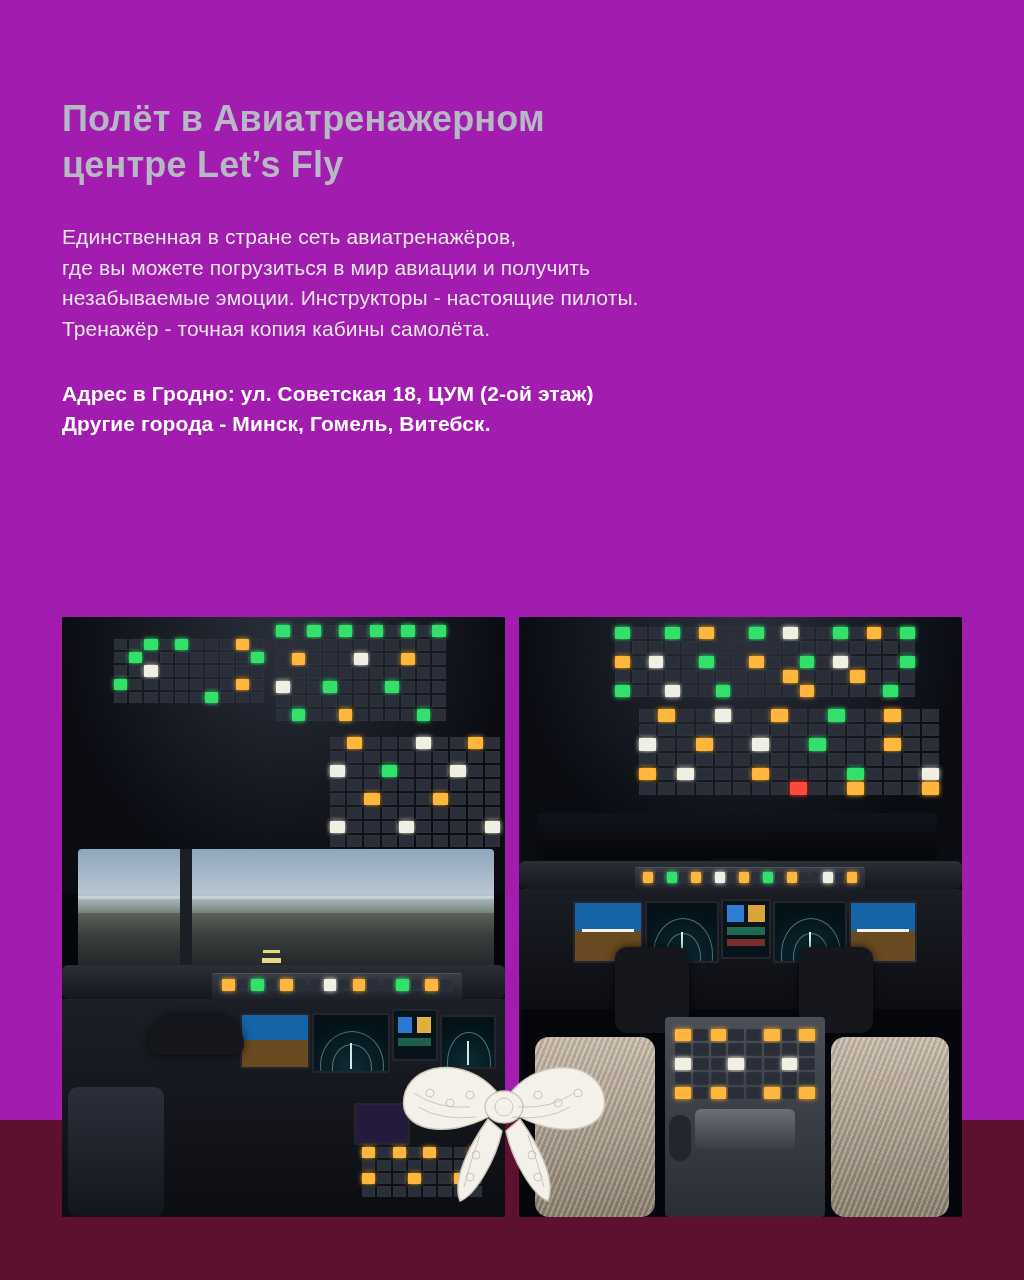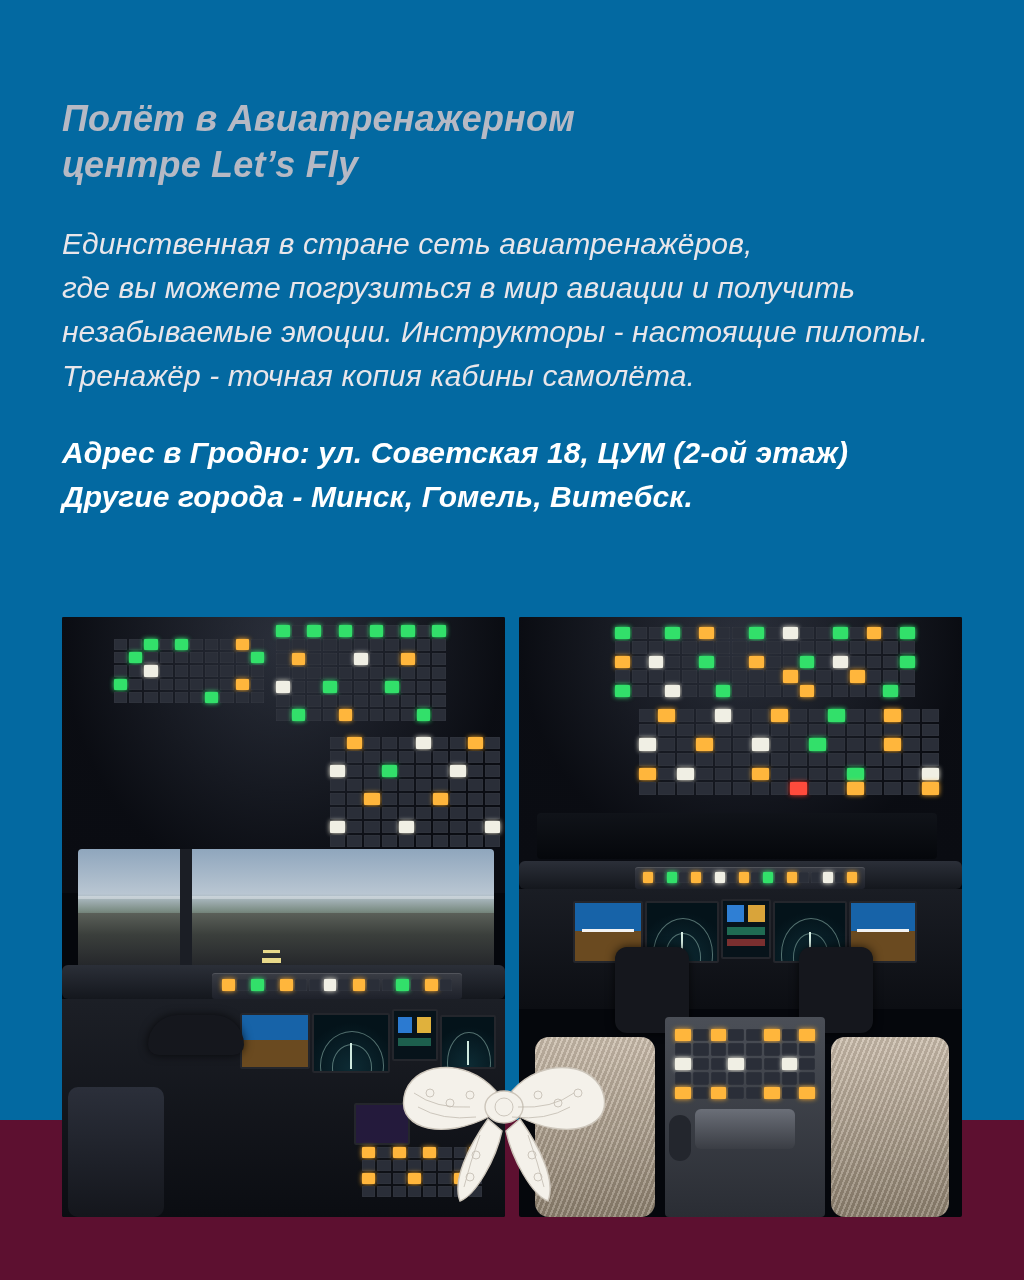--- a/index.html
+++ b/index.html
@@ -11,42 +11,41 @@
     width: 1024px;
     height: 1280px;
     overflow: hidden;
     font-family: "Liberation Sans", sans-serif;
     -webkit-font-smoothing: antialiased;
   }
   .poster {
     position: relative;
     width: 1024px;
     height: 1120px;
-    background: #0369a1;
+    background: #a21caf;
     box-sizing: border-box;
-    font-style: italic;
   }
   .content {
     position: absolute;
     left: 62px;
     top: 96px;
     width: 900px;
   }
   .title {
     color: #b6b9c4;
     font-size: 36px;
     font-weight: bold;
     line-height: 1.28;
     letter-spacing: 0.2px;
     margin: 0 0 34px 0;
     white-space: pre-line;
   }
   .para {
     color: #e9e6ea;
-    font-size: 30px;
+    font-size: 21px;
     line-height: 1.46;
     margin: 0 0 34px 0;
     white-space: pre-line;
     letter-spacing: 0.1px;
   }
   .para.bold {
     font-weight: bold;
     color: #ffffff;
     margin-bottom: 12px;
   }

